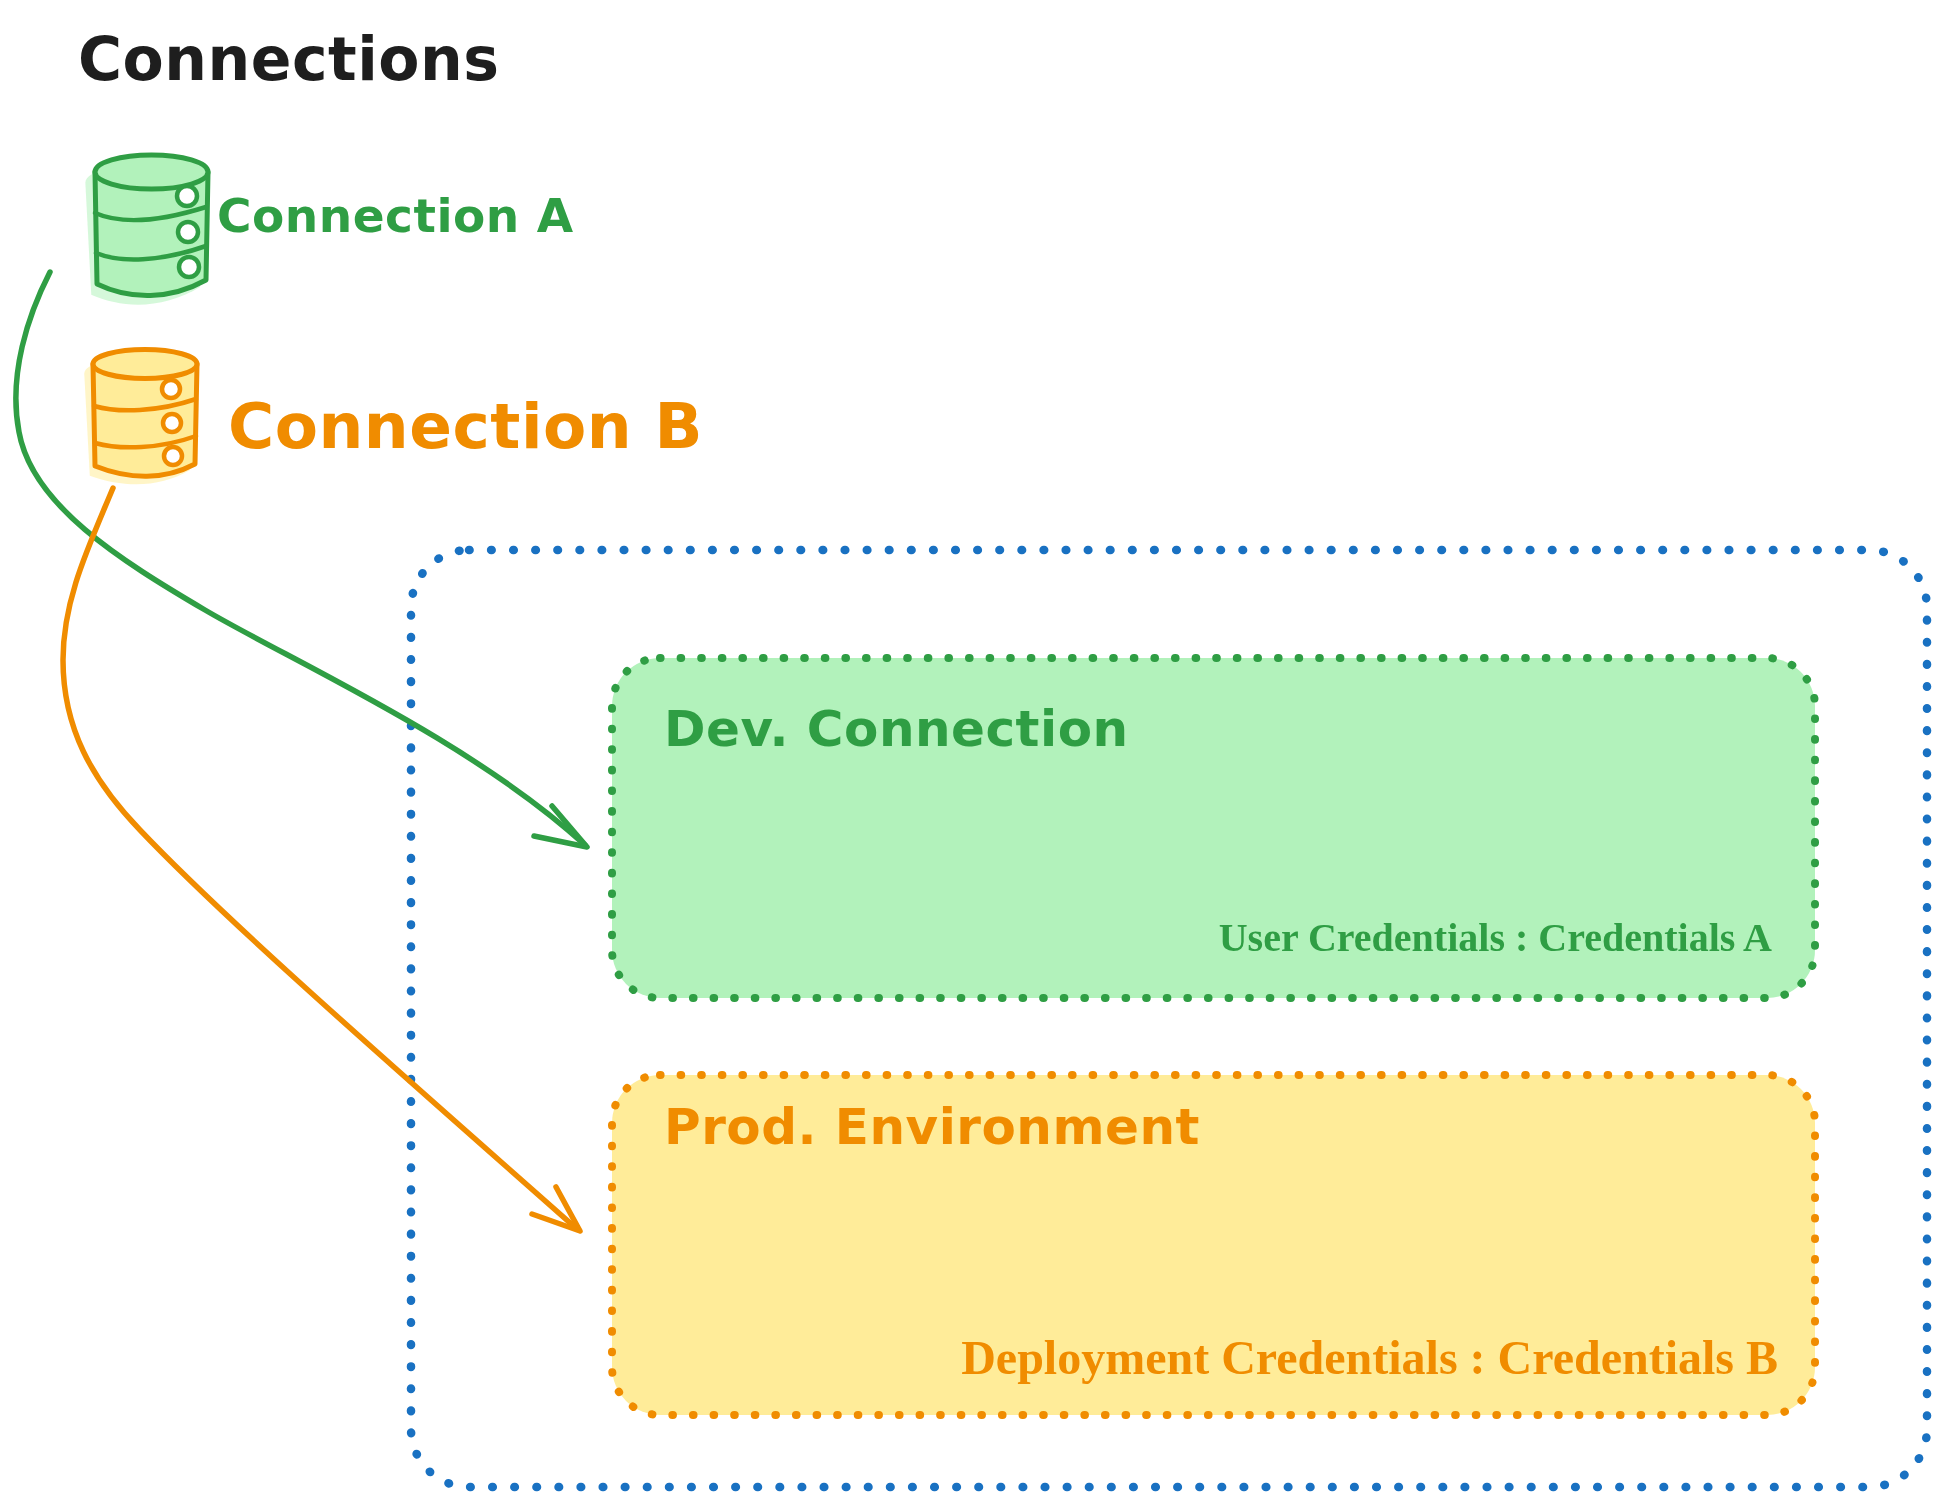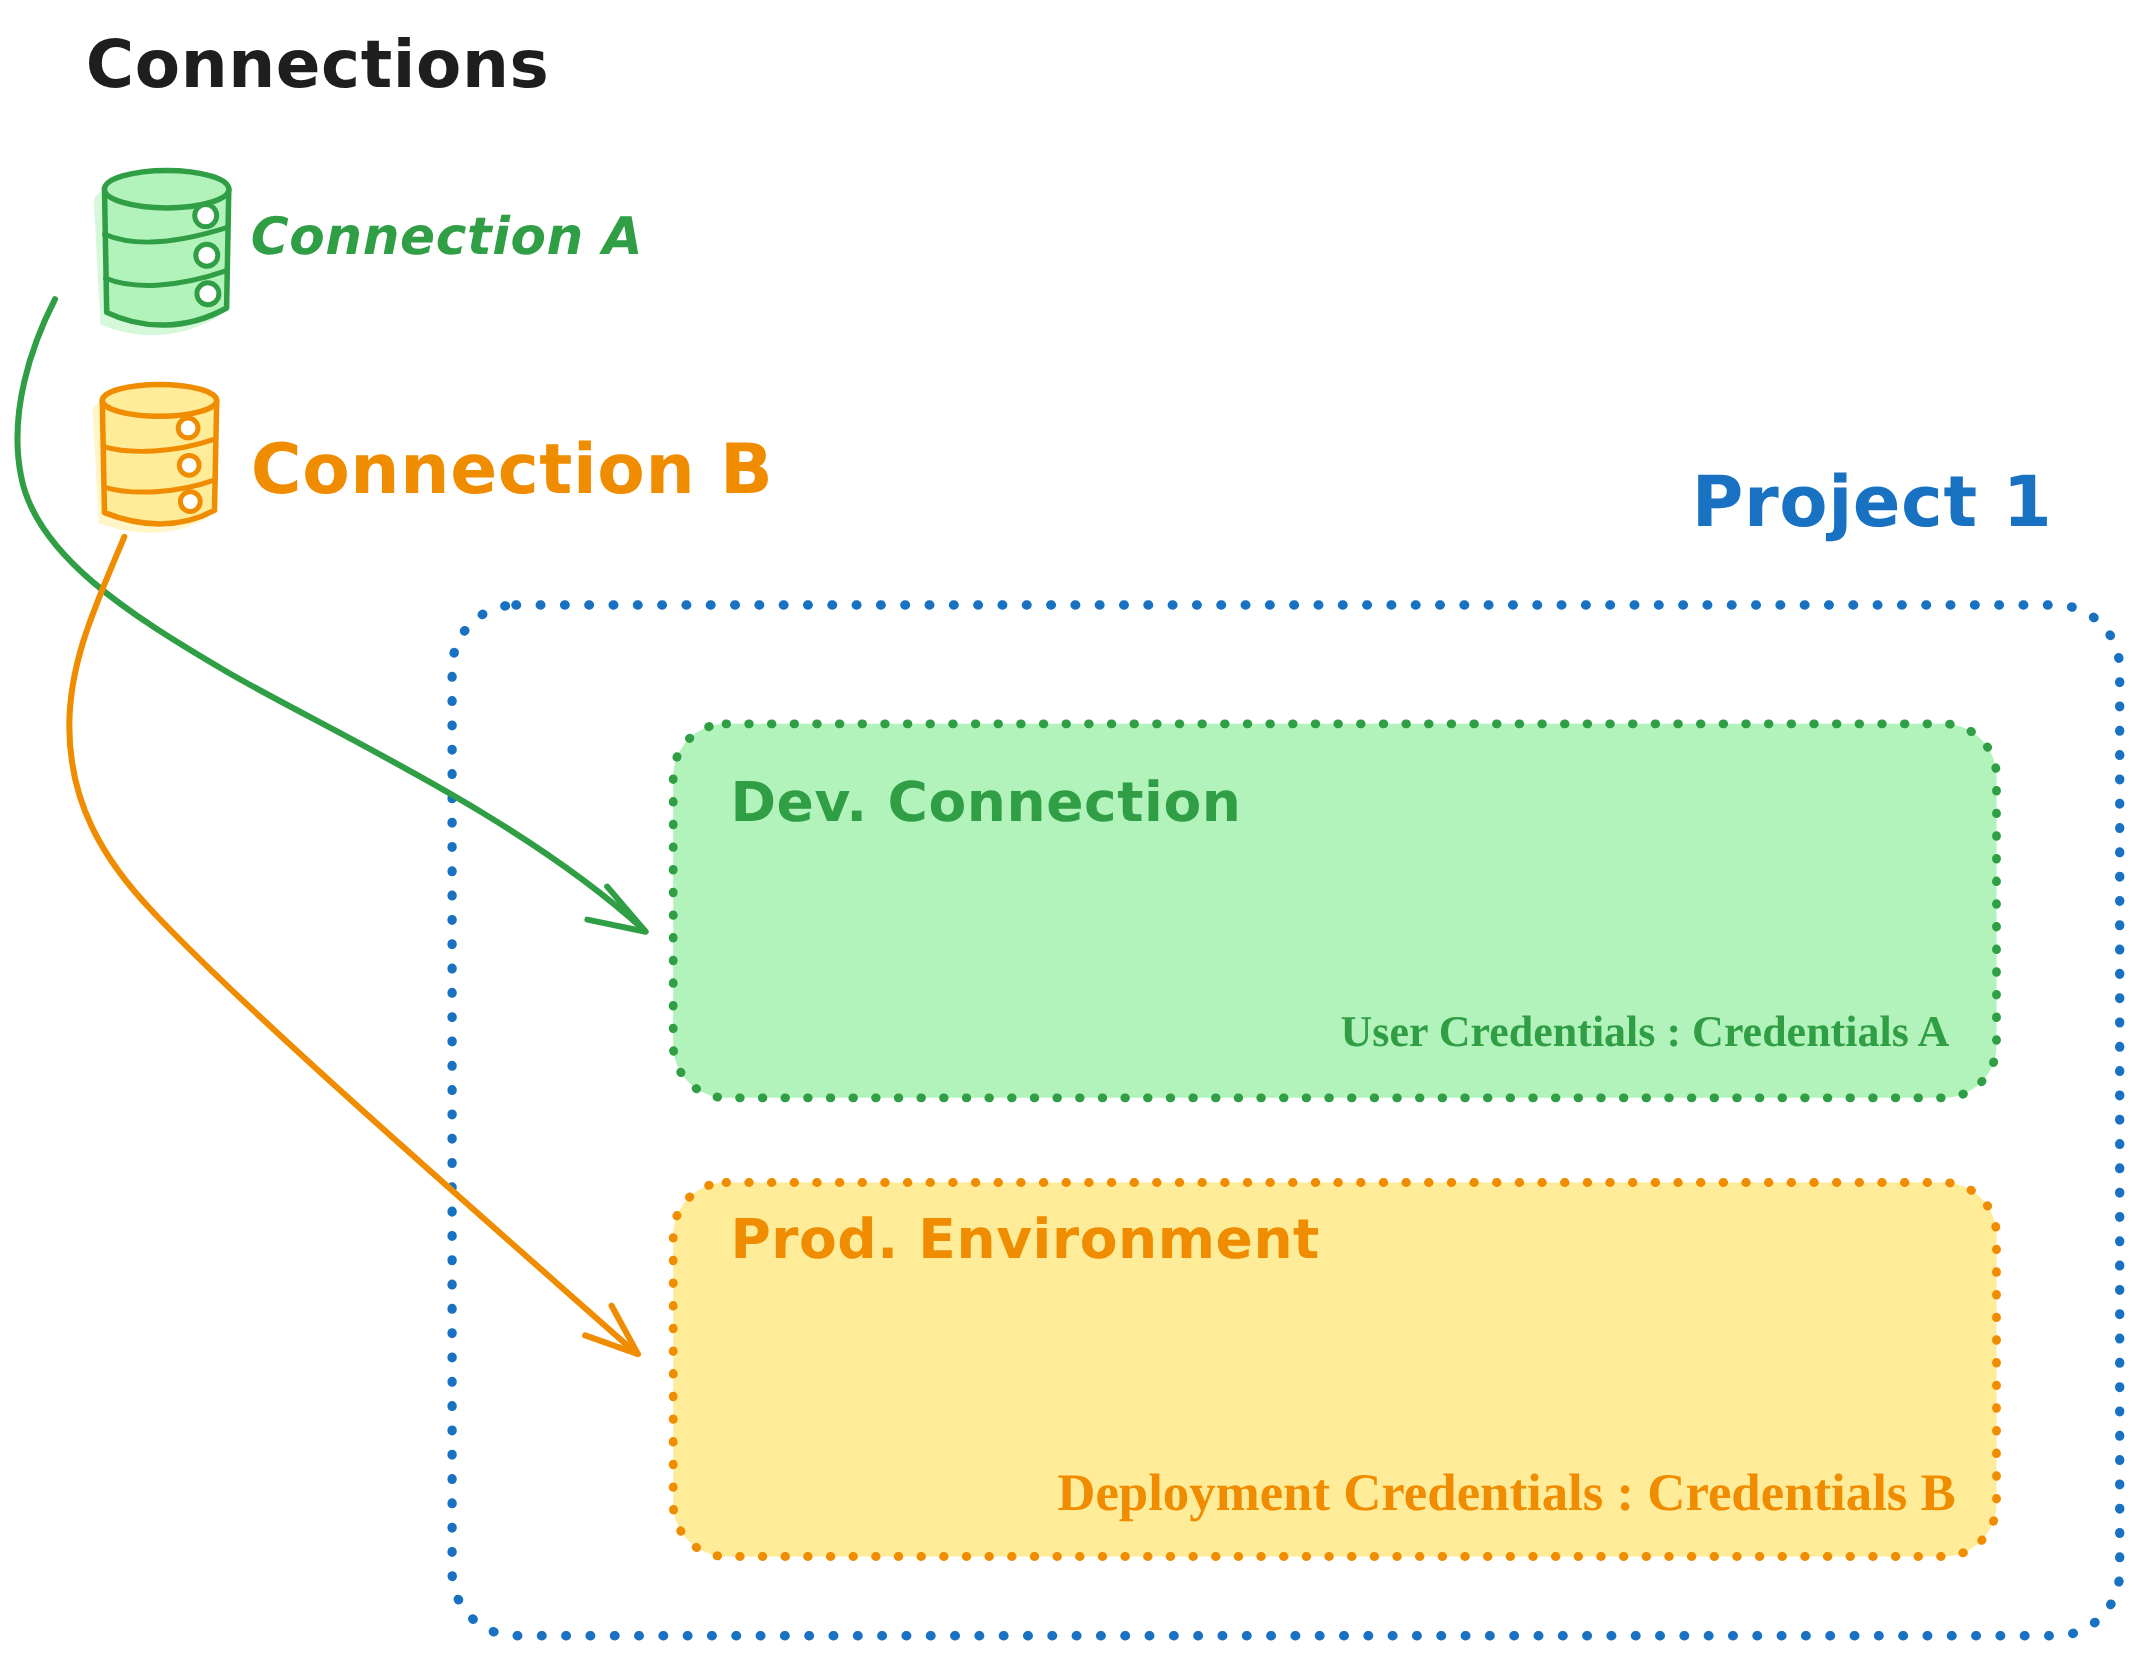--- a/index.html
+++ b/index.html
@@ -28,21 +28,21 @@
   .hand {
     font-family: "DejaVu Sans", sans-serif;
     font-weight: 600;
     letter-spacing: 0.5px;
   }
   .mono {
     font-family: Liberation Serif, serif;
     font-weight: 600;
   }
   .diagram-title   { left: 78px;   top: 26px;   font-size: 60px; color: #1e1e1e; }
-  .conn-a-label    { left: 228px;  top: 190px;  font-size: 47px; color: #2f9e44; font-style: italic; }
+  .conn-a-label    { left: 217px;  top: 190px;  font-size: 47px; color: #2f9e44; }
   .conn-b-label    { left: 228px;  top: 392px;  font-size: 63px; color: #f08c00; }
   .project-title   { left: 1538px; top: 422px;  font-size: 64px; color: #1971c2; }
   .dev-title       { left: 664px;  top: 702px;  font-size: 50px; color: #2f9e44; }
   .dev-creds       { right: 176px; top: 916px;  font-size: 40px; color: #2f9e44; }
   .prod-title      { left: 664px;  top: 1100px; font-size: 50px; color: #f08c00; }
   .prod-creds      { right: 170px; top: 1332px; font-size: 48px; color: #f08c00; }
 </style>
 </head>
 <body>
 
@@ -94,21 +94,20 @@
       <circle cx="173" cy="456" r="9" fill="#ffffff" stroke="#f08c00" stroke-width="4.5"></circle>
     </g>
   </svg>
 
   <div class="txt hand diagram-title">Connections</div>
 
   <div class="txt hand conn-a-label">Connection A</div>
 
   <div class="txt hand conn-b-label">Connection B</div>
 
-  <div class="txt hand project-title">Project 1</div>
 
   <div class="txt hand dev-title">Dev. Connection</div>
 
   <div class="txt mono dev-creds">User Credentials : Credentials A</div>
 
   <div class="txt hand prod-title">Prod. Environment</div>
 
   <div class="txt mono prod-creds">Deployment Credentials : Credentials B</div>
 </div>
 

